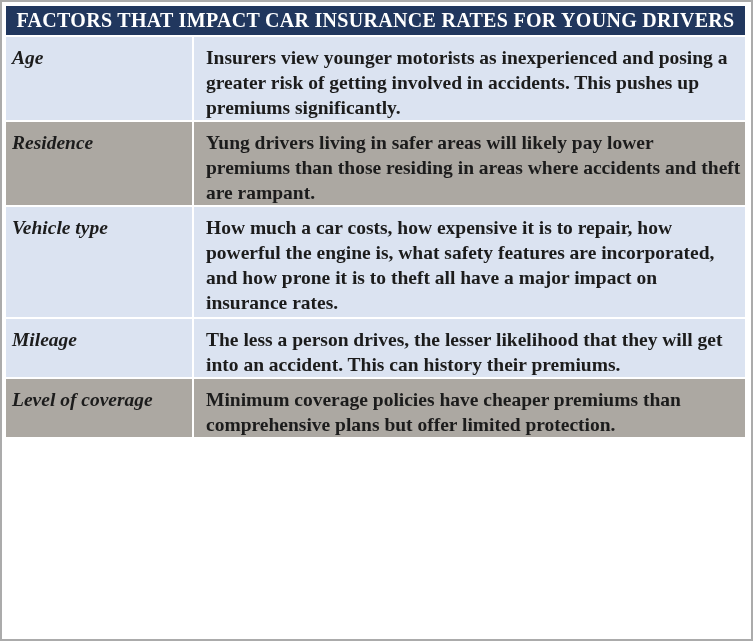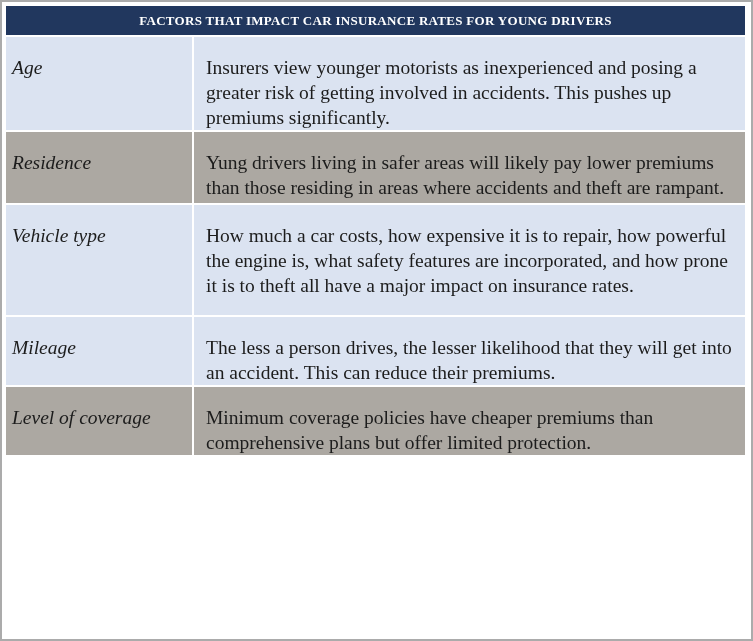--- a/index.html
+++ b/index.html
@@ -25,35 +25,36 @@
     position:absolute;left:2px;top:2px;
     width:741px;
     border-collapse:collapse;
     table-layout:fixed;
   }
   th.title{
     height:29px;
     background:var(--header-bg);
     color:var(--header-text);
     font-weight:bold;
-    font-size:13px;
+    font-size:20px;
     letter-spacing:0.3px;
     text-align:center;
     vertical-align:middle;
     border:2px solid var(--grid);
     padding:0;
     white-space:nowrap;
   }
   td{
     border:2px solid var(--grid);
     vertical-align:top;
     font-size:19.5px;
     line-height:25px;
     color:var(--body-text);
-    padding:18px 2px 0 6px;
+    padding:8px 2px 0 6px;
+    font-weight:bold;
   }
   td.factor{
     font-style:italic;
   }
   td.desc{
     padding-left:12px;
     padding-right:4px;
     margin-top:10px;
   }
   col.c-factor{width:188px;}
@@ -85,21 +86,21 @@
     <tr class="row-gray h75">
       <td class="factor">Residence</td>
       <td class="desc">Yung drivers living in safer areas will likely pay lower premiums than those residing in areas where accidents and theft are rampant.</td>
     </tr>
     <tr class="row-blue h100">
       <td class="factor">Vehicle type</td>
       <td class="desc">How much a car costs, how expensive it is to repair, how powerful the engine is, what safety features are incorporated, and how prone it is to theft all have a major impact on insurance rates.</td>
     </tr>
     <tr class="row-blue h57">
       <td class="factor">Mileage</td>
-      <td class="desc">The less a person drives, the lesser likelihood that they will get into an accident. This can reduce their premiums.</td>
+      <td class="desc">The less a person drives, the lesser likelihood that they will get into an accident. This can history their premiums.</td>
     </tr>
     <tr class="row-gray h51">
       <td class="factor">Level of coverage</td>
       <td class="desc">Minimum coverage policies have cheaper premiums than comprehensive plans but offer limited protection.</td>
     </tr>
   </tbody>
     </table>
 </div>
 
 </body></html>

